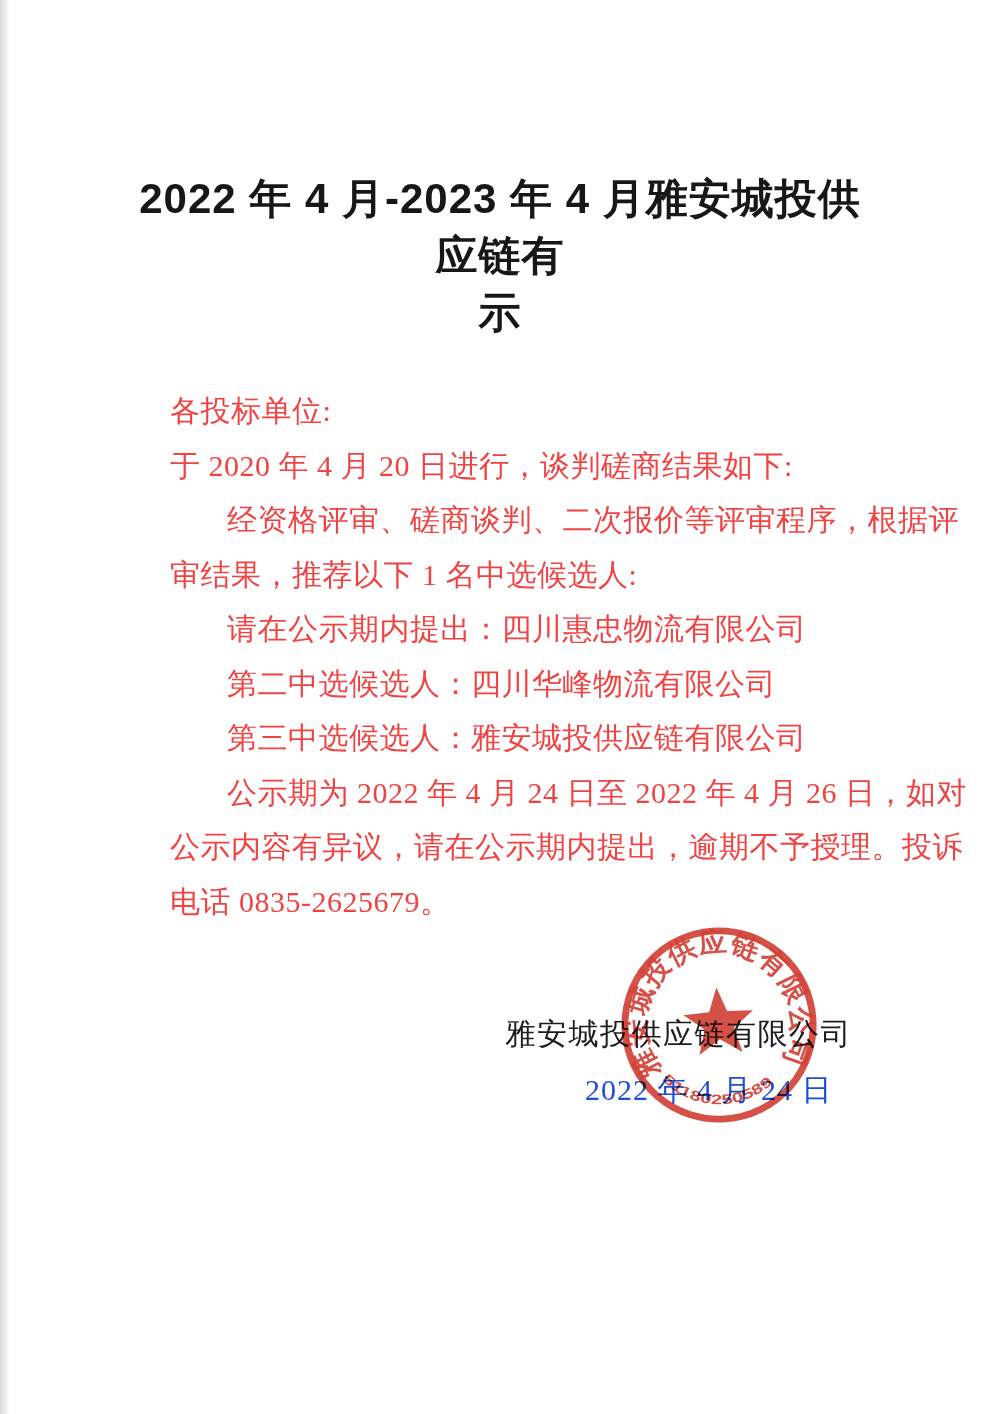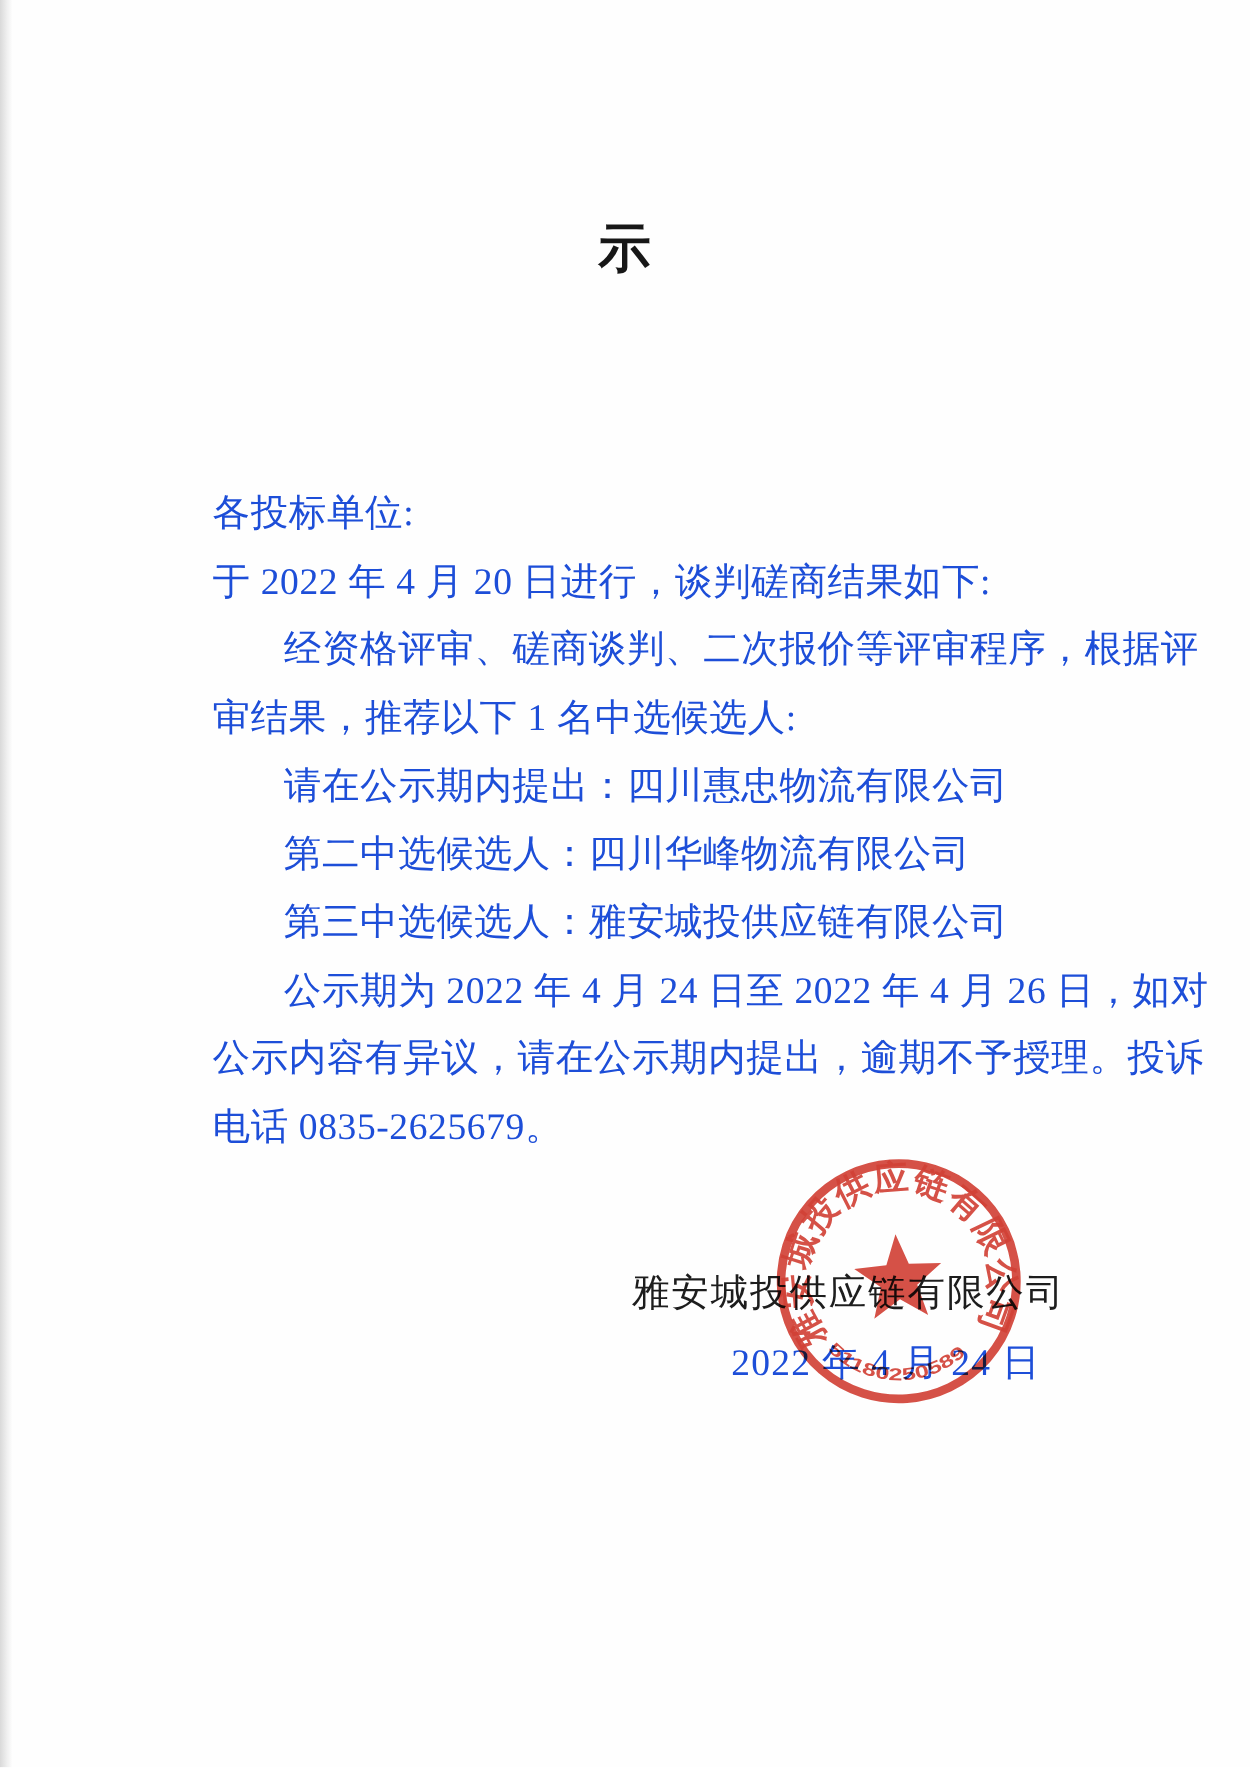--- a/index.html
+++ b/index.html
@@ -38,21 +38,21 @@
     top: 384px;
     left: 170px;
     width: 716px;
   }
   .body-line {
     font-size: 30px;
     line-height: 54.5px;
     height: 54.5px;
     letter-spacing: 0.5px;
     white-space: nowrap;
-    color: #1d4ed8;
+    color: #ef4444;
   }
   .indent { padding-left: 57px; }
   .signature-company {
     position: absolute;
     top: 1014px;
     right: 148px;
     font-size: 30px;
     letter-spacing: 1.5px;
     color: #1d1d1d;
     white-space: nowrap;
@@ -79,26 +79,27 @@
     opacity: 0.93;
   }
 </style>
 </head>
 <body>
 
 <div class="page">
   <div class="scan-edge"></div>
 
   <div class="title">
+    <div>2022 年 4 月-2023 年 4 月雅安城投供应链有</div>
     <div>示</div>
   </div>
 
   <div class="body-text">
     <div class="body-line">各投标单位:</div>
-    <div class="body-line">于 2022 年 4 月 20 日进行，谈判磋商结果如下:</div>
+    <div class="body-line">于 2020 年 4 月 20 日进行，谈判磋商结果如下:</div>
     <div class="body-line indent">经资格评审、磋商谈判、二次报价等评审程序，根据评</div>
     <div class="body-line">审结果，推荐以下 1 名中选候选人:</div>
     <div class="body-line indent">请在公示期内提出：四川惠忠物流有限公司</div>
     <div class="body-line indent">第二中选候选人：四川华峰物流有限公司</div>
     <div class="body-line indent">第三中选候选人：雅安城投供应链有限公司</div>
     <div class="body-line indent">公示期为 2022 年 4 月 24 日至 2022 年 4 月 26 日，如对</div>
     <div class="body-line">公示内容有异议，请在公示期内提出，逾期不予授理。投诉</div>
     <div class="body-line">电话 0835-2625679。</div>
   </div>
 

